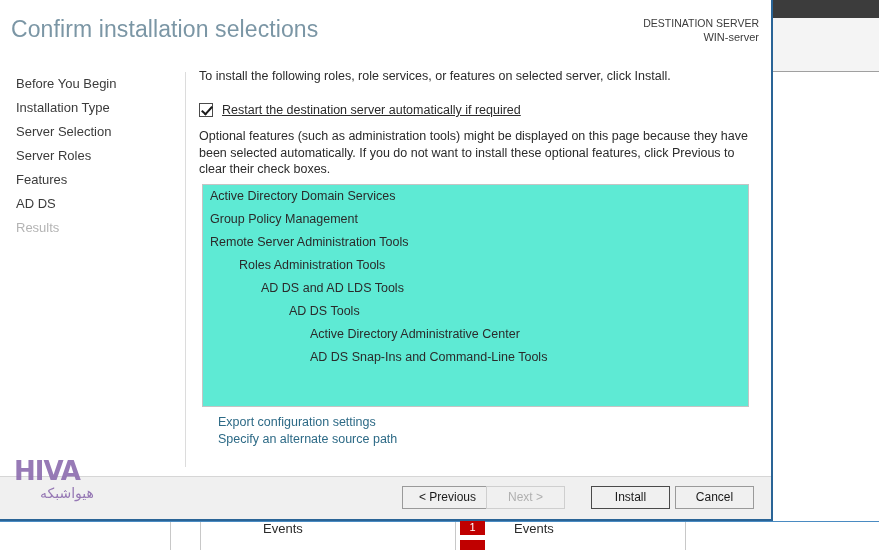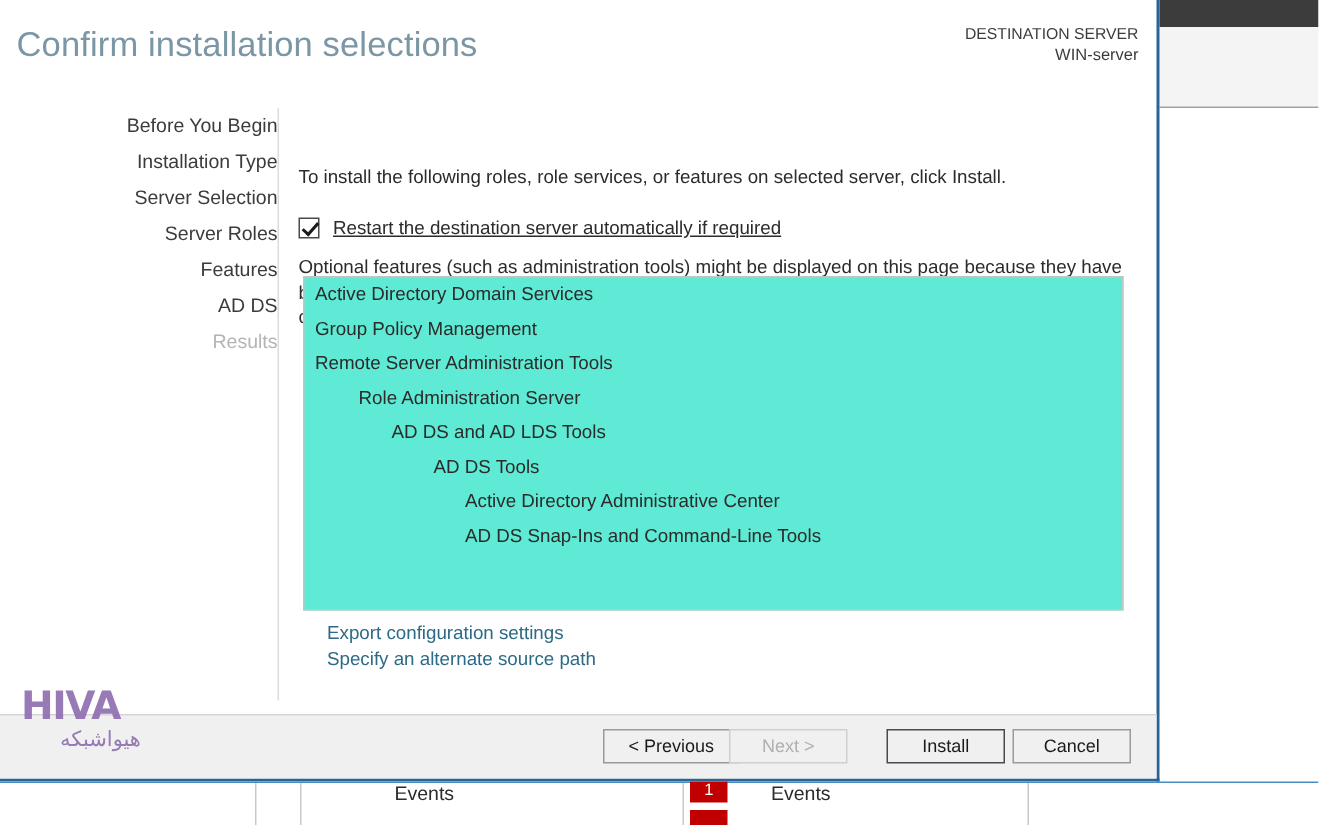--- a/index.html
+++ b/index.html
@@ -130,36 +130,34 @@
   }
   .nav-item {
     position: relative;
     height: 24px;
     line-height: 24px;
     padding-left: 16px;
     font-size: 13px;
     color: #3b3b3b;
     white-space: nowrap;
     cursor: default;
-    text-align: right;
   }
   .nav-item.selected {
     background: #0073cf;
     color: #ffffff;
   }
   .nav-item.disabled {
     color: #b4b4b4;
   }
 
   
   .content {
     position: absolute;
     left: 199px; top: 68px;
     width: 560px;
-    margin-top: 42px;
   }
 
   .intro-line {
     font-size: 12.5px;
     color: #2b2b2b;
     line-height: 17px;
     white-space: nowrap;
   }
 
   .restart-row {
@@ -349,21 +347,21 @@
         <div class="restart-label">Restart the destination server automatically if required</div>
       </div>
 
       <div class="optional-note">Optional features (such as administration tools) might be displayed on this page because they have been selected automatically. If you do not want to install these optional features, click Previous to clear their check boxes.</div>
     </div>
 
     <div class="listbox">
       <div class="tree-item lvl0">Active Directory Domain Services</div>
       <div class="tree-item lvl0">Group Policy Management</div>
       <div class="tree-item lvl0">Remote Server Administration Tools</div>
-      <div class="tree-item lvl1">Role Administration Server</div>
+      <div class="tree-item lvl1">Roles Administration Tools</div>
       <div class="tree-item lvl2">AD DS and AD LDS Tools</div>
       <div class="tree-item lvl3">AD DS Tools</div>
       <div class="tree-item lvl4">Active Directory Administrative Center</div>
       <div class="tree-item lvl4">AD DS Snap-Ins and Command-Line Tools</div>
     </div>
 
     <div class="links">
       <a class="wlink" href="#">Export configuration settings</a>
       <a class="wlink" href="#">Specify an alternate source path</a>
     </div>

